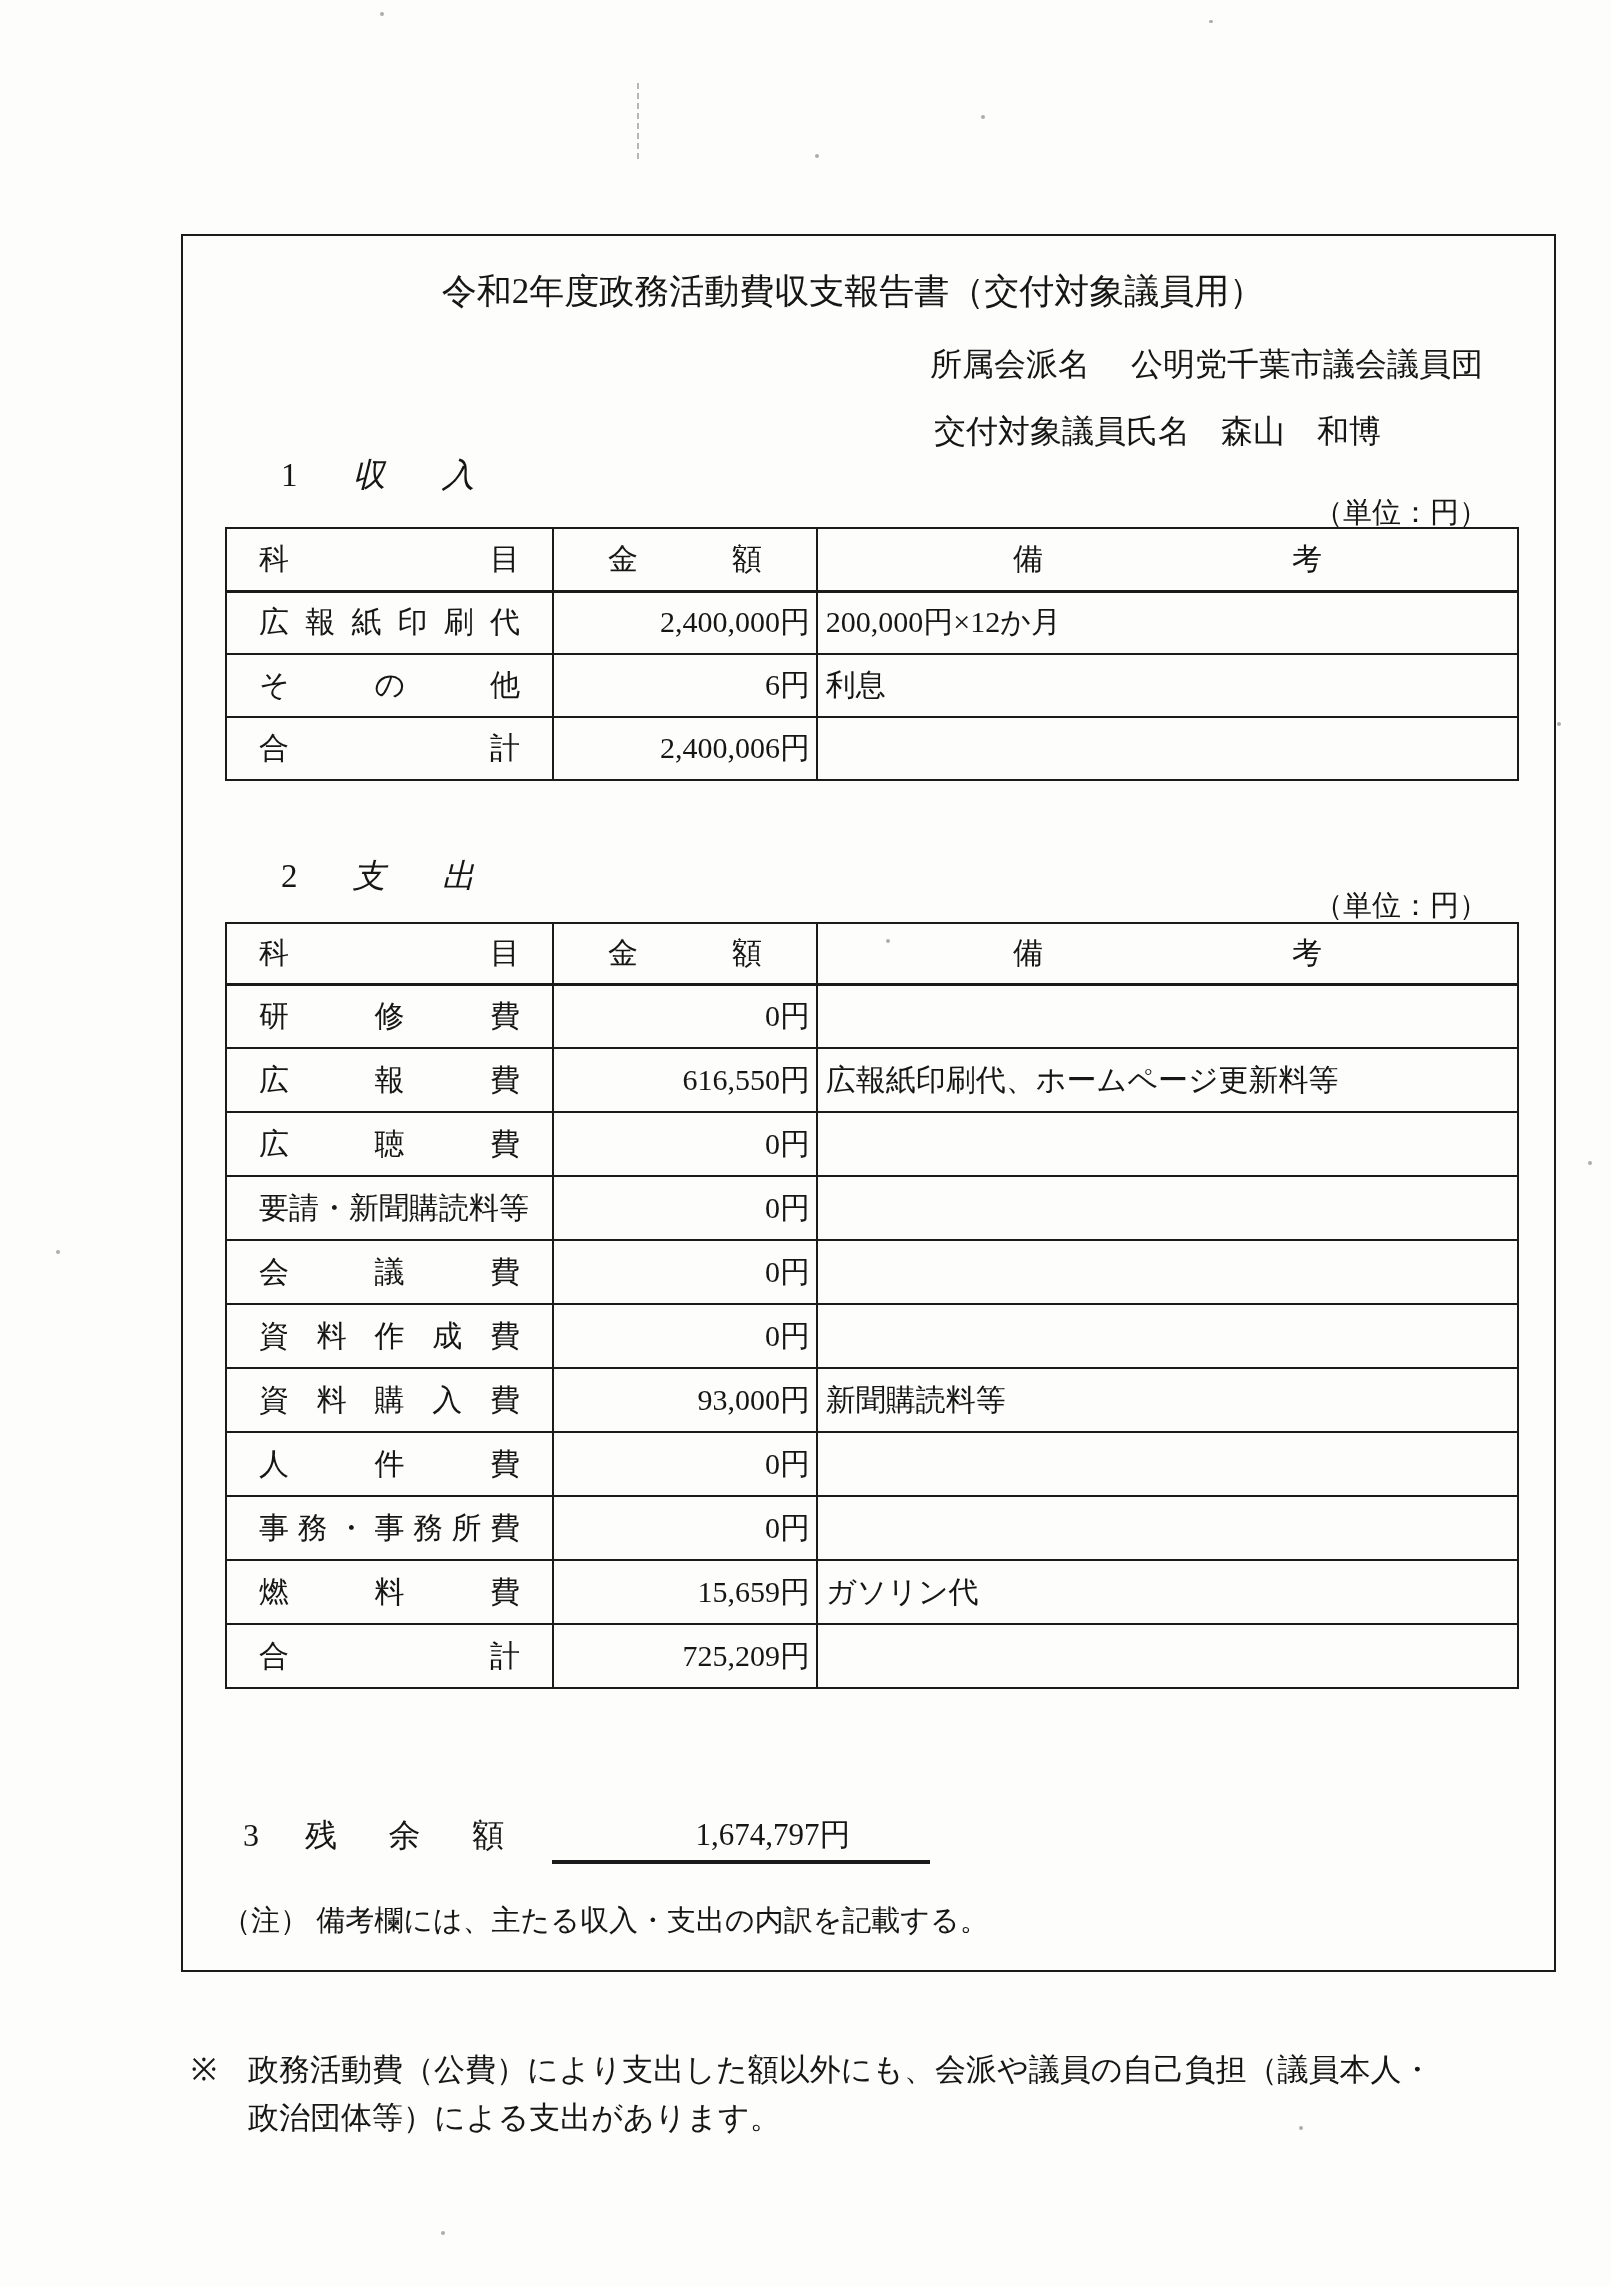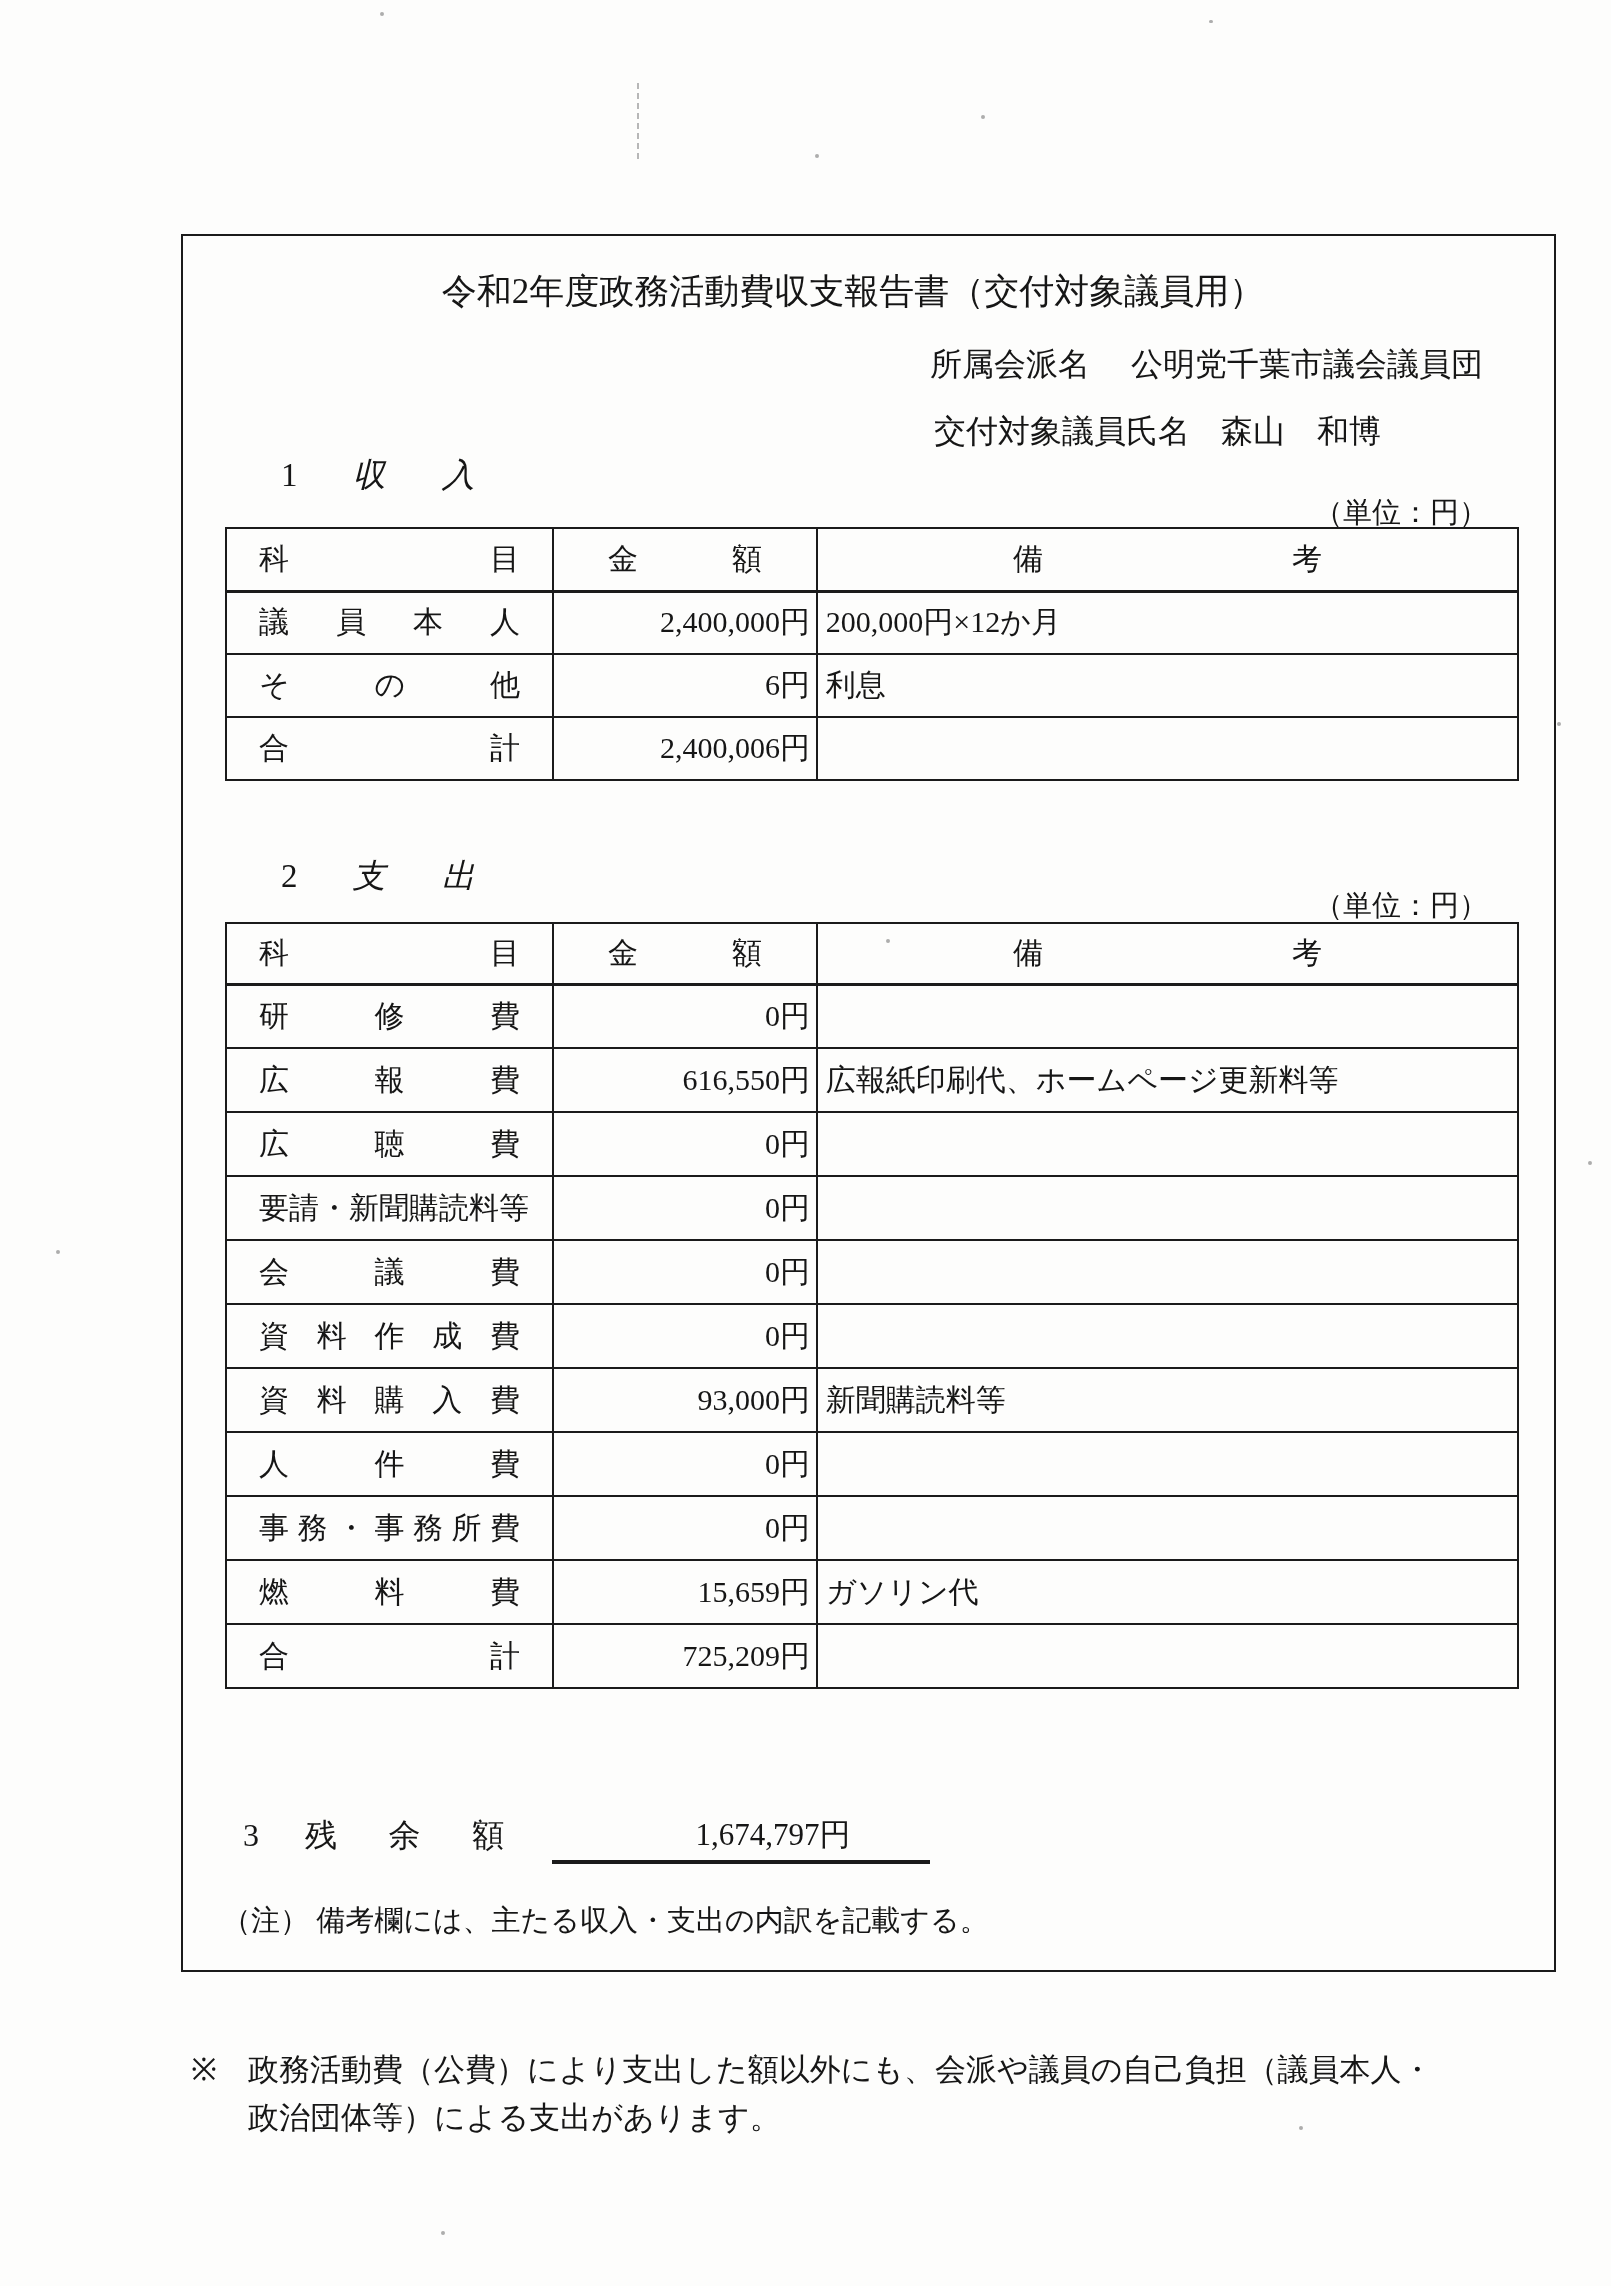--- a/index.html
+++ b/index.html
@@ -117,21 +117,21 @@
         </colgroup>
       <thead>
         <tr>
           <th class="jfy h-item">科目</th>
           <th class="jfy h-amount">金額</th>
           <th class="jfy h-remarks">備考</th>
         </tr>
       </thead>
       <tbody>
         <tr>
-          <td class="jfy c-item">議員本人</td>
+          <td class="jfy c-item">広報紙印刷代</td>
           <td class="c-amount">2,400,000円</td>
           <td class="c-remarks">200,000円×12か月</td>
         </tr>
         <tr>
           <td class="jfy c-item">その他</td>
           <td class="c-amount">6円</td>
           <td class="c-remarks">利息</td>
         </tr>
         <tr>
           <td class="jfy c-item">合計</td>

